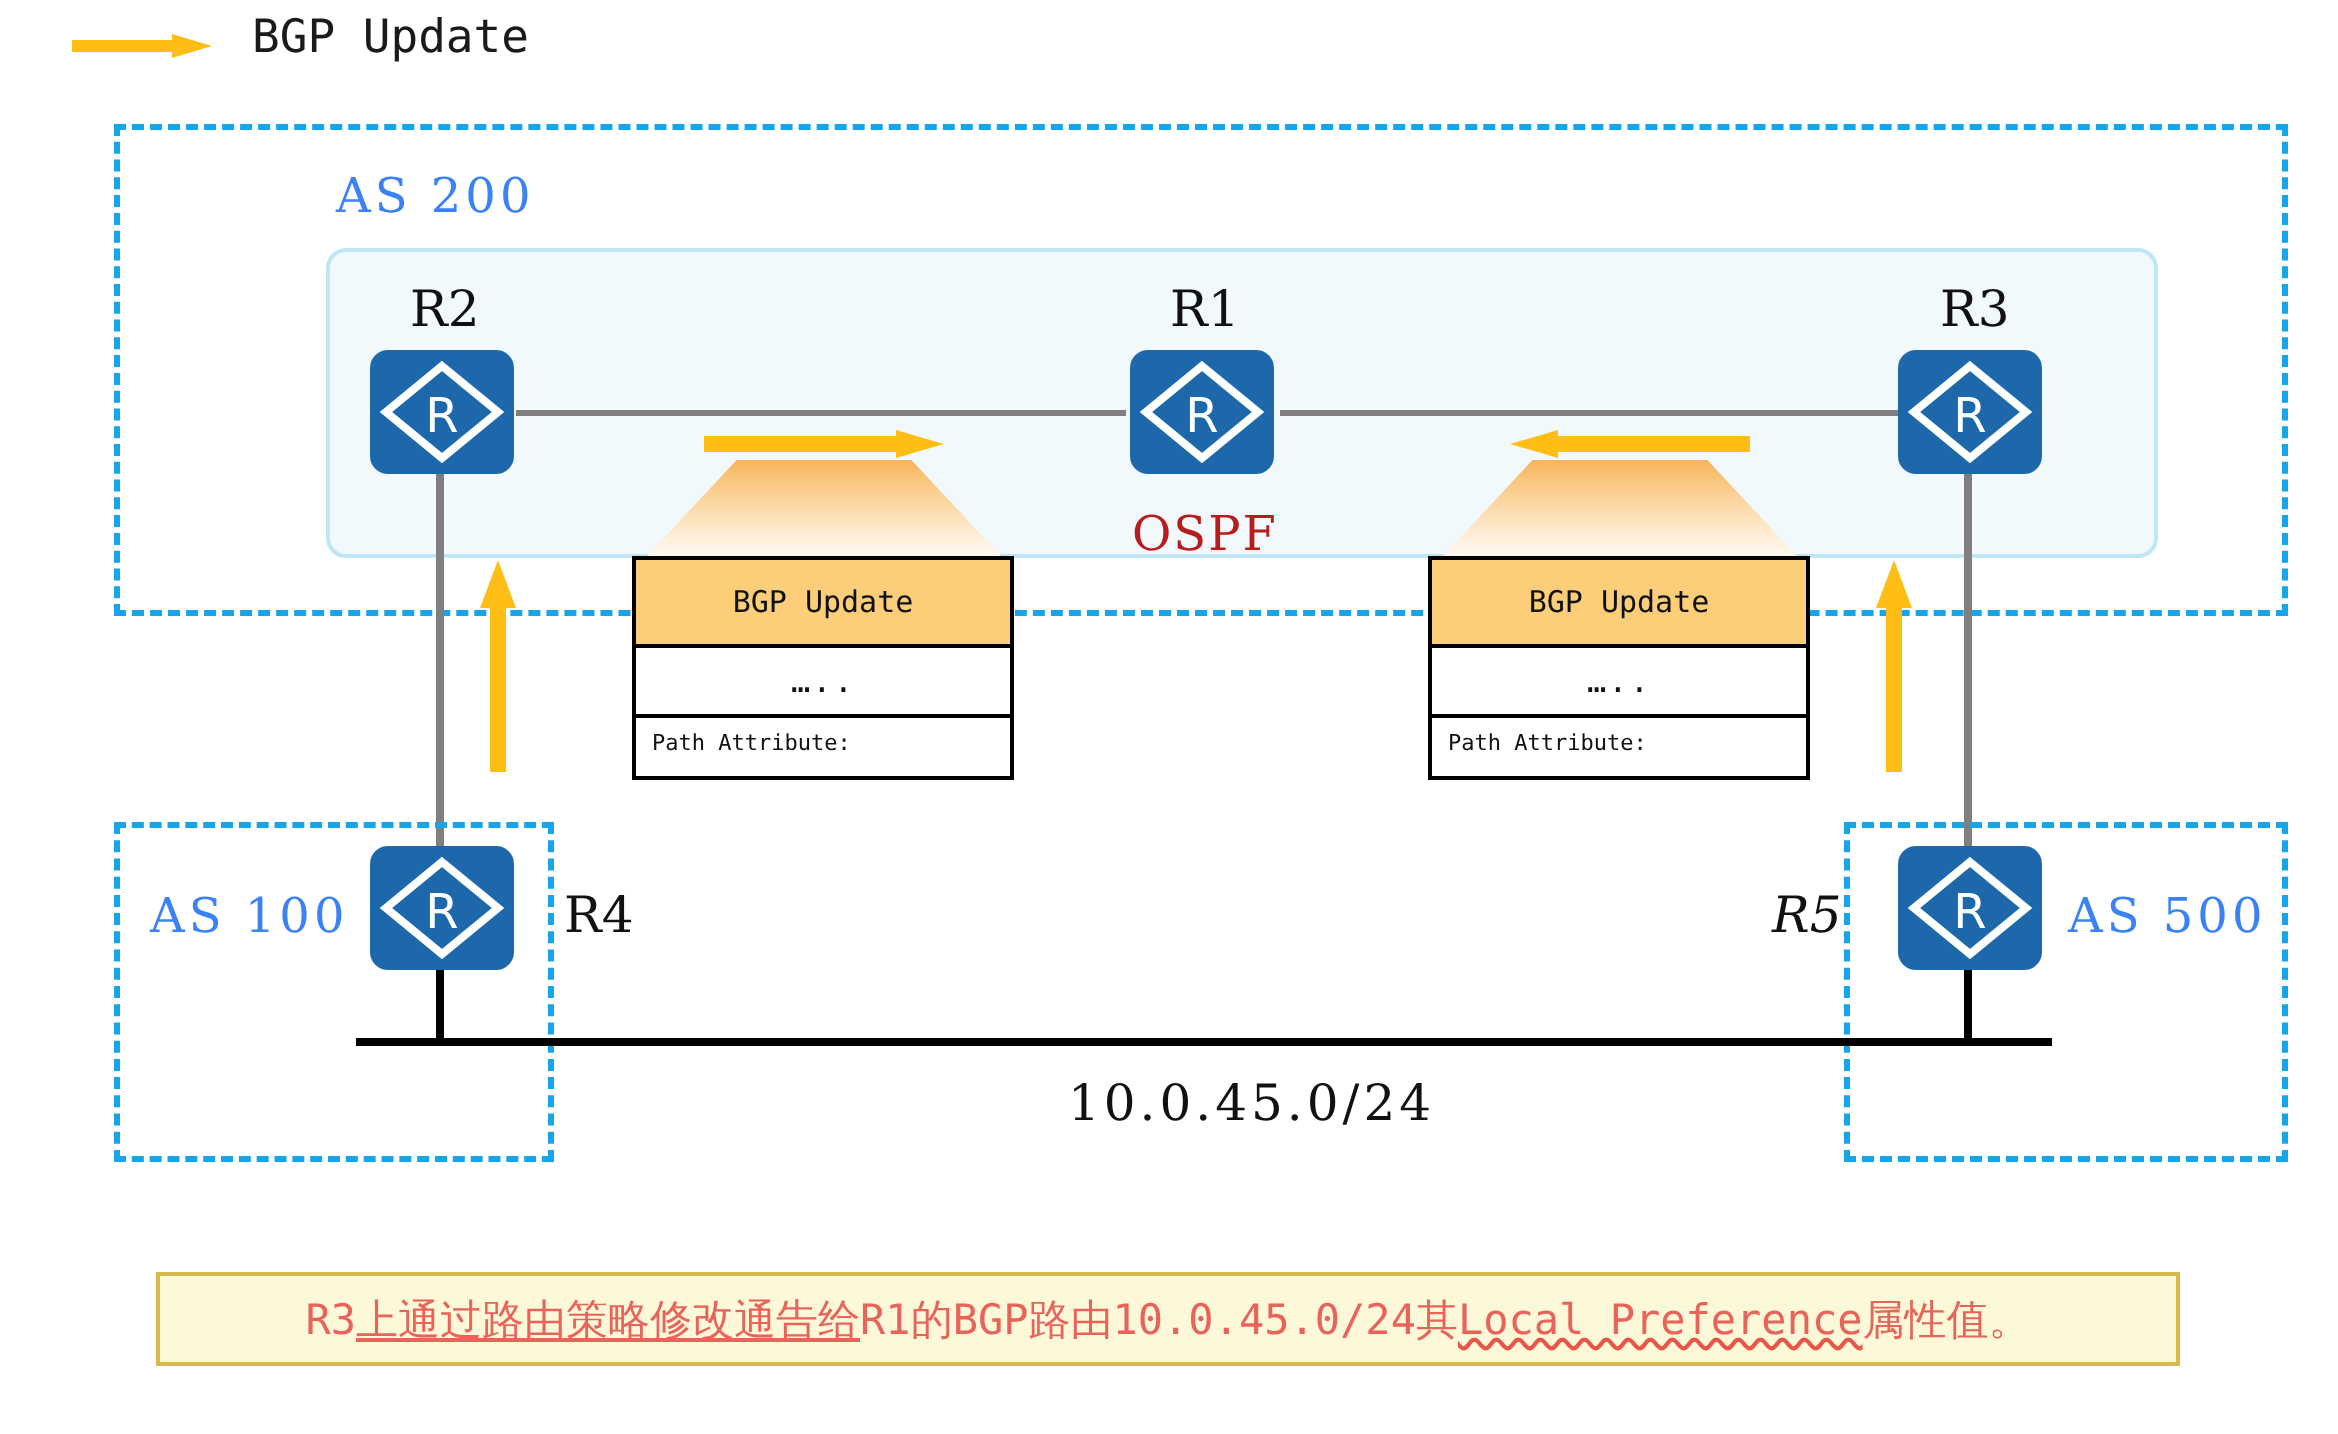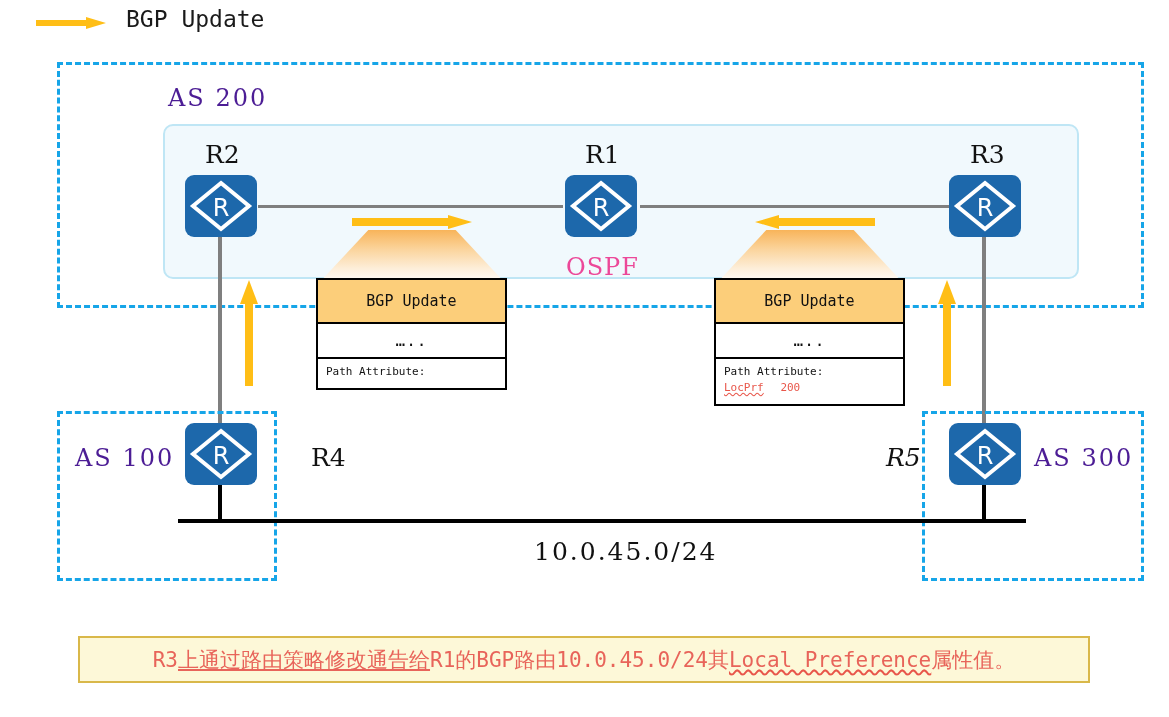--- a/index.html
+++ b/index.html
@@ -32,24 +32,24 @@
   .blackline{background:#000000;}
 
   
   .router{width:72px;height:62px;border-radius:9px;background:#1d68ab;
      box-shadow:none;}
   .router svg{display:block;}
   .router-label{font-size:25px;color:#111;white-space:nowrap;
      font-family:"DejaVu Serif","Liberation Serif",serif;}
 
   
-  .as-label{font-size:24px;color:#4c1d95;white-space:nowrap;
+  .as-label{font-size:24px;color:#3b82f6;white-space:nowrap;
      font-family:"DejaVu Serif","Liberation Serif",serif;letter-spacing:2px;}
 
-  .ospf-label{font-size:24px;color:#ec4899;white-space:nowrap;
+  .ospf-label{font-size:24px;color:#b91c1c;white-space:nowrap;
      font-family:"DejaVu Serif","Liberation Serif",serif;letter-spacing:1px;text-align:right;}
 
   .subnet-label{font-size:25px;color:#111;white-space:nowrap;letter-spacing:2px;
      font-family:"DejaVu Serif","Liberation Serif",serif;}
 
   
   .cone{width:190px;height:55px;
      background:linear-gradient(to bottom,#f8b45a 0%,#fbd49c 35%,#fdeed9 70%,#ffffff 100%);
      -webkit-clip-path:polygon(27% 0%,73% 0%,100% 100%,0% 100%);
      clip-path:polygon(27% 0%,73% 0%,100% 100%,0% 100%);}
@@ -160,40 +160,36 @@
     <div class="msg-body">
       <div>Path Attribute:</div>
     </div>
   </div>
 
   <div class="abs msgbox" style="left:714px;top:278px;">
     <div class="msg-head">BGP Update</div>
     <div class="msg-dots">…..</div>
     <div class="msg-body">
       <div>Path Attribute:</div>
-      <div>
-        <span class="red wavy">LocPrf</span>
-        <span class="red" style="margin-left:10px;">200</span>
-      </div>
     </div>
   </div>
 
   <div class="abs as-box" id="as100-box"></div>
   <div class="abs as-label" style="left:75px;top:444px;text-align:center;">AS 100</div>
   <div class="abs router" style="left:185px;top:423px;">
     <svg width="72" height="62" viewBox="0 0 72 62">
       <polygon points="36,8 64,31 36,54 8,31" fill="none" stroke="#ffffff" stroke-width="4"></polygon>
       <text x="36" y="41" font-family="DejaVu Sans, sans-serif" font-size="24" fill="#ffffff" text-anchor="middle">R</text>
     </svg>
   </div>
-  <div class="abs router-label" style="left:282px;top:443px;margin-left:29px;">R4</div>
+  <div class="abs router-label" style="left:282px;top:443px;">R4</div>
   <div class="abs blackline" style="left:218px;top:485px;width:4px;height:37px;"></div>
 
   <div class="abs as-box" id="as300-box"></div>
-  <div class="abs as-label" style="left:1034px;top:444px;">AS 300</div>
+  <div class="abs as-label" style="left:1034px;top:444px;">AS 500</div>
   <div class="abs router" style="left:949px;top:423px;">
     <svg width="72" height="62" viewBox="0 0 72 62">
       <polygon points="36,8 64,31 36,54 8,31" fill="none" stroke="#ffffff" stroke-width="4"></polygon>
       <text x="36" y="41" font-family="DejaVu Sans, sans-serif" font-size="24" fill="#ffffff" text-anchor="middle">R</text>
     </svg>
   </div>
   <div class="abs router-label" style="left:886px;top:443px;font-style:italic;">R5</div>
   <div class="abs blackline" style="left:982px;top:485px;width:4px;height:37px;"></div>
 
   <div class="abs blackline" style="left:178px;top:519px;width:848px;height:4px;"></div>

